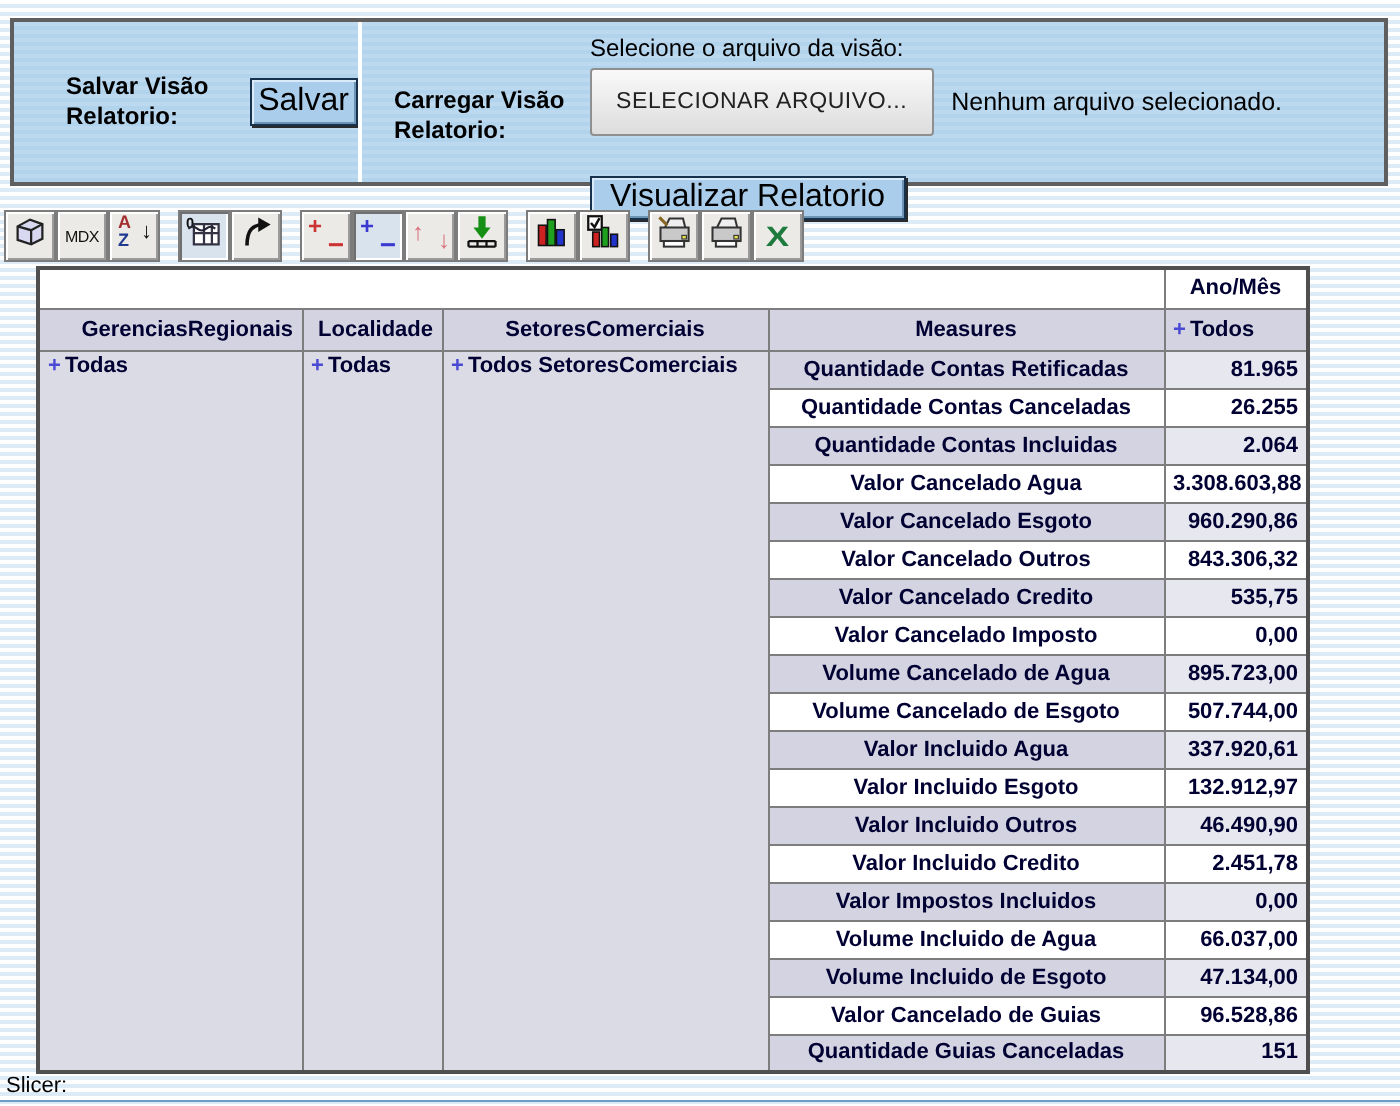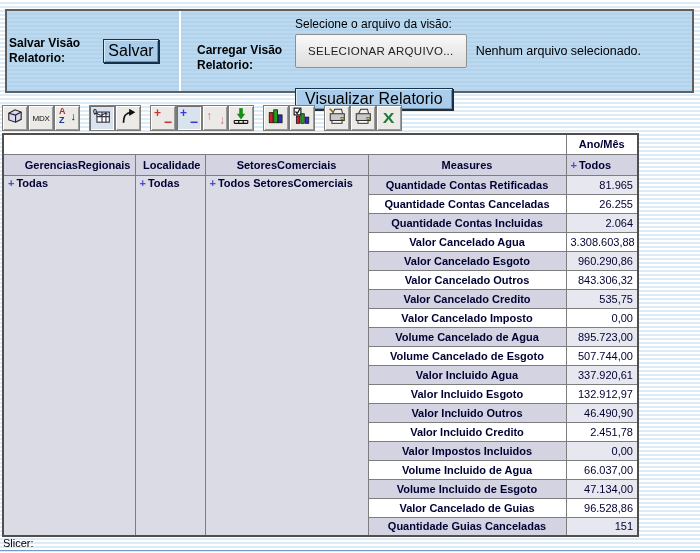--- a/index.html
+++ b/index.html
@@ -6,21 +6,21 @@
   html,body { width:700px; height:553px; }
   body { font-family:"Liberation Sans", sans-serif; }
   .page { position:relative; width:700px; height:553px; overflow:hidden;
     background:repeating-linear-gradient(180deg,#ffffff 0 2px,#dcebf6 2px 4px); }
 
   
   .top-panel { position:absolute; left:5px; top:9px; width:689px; height:84px;
     border:2px solid #5f5f5f;
     background:repeating-linear-gradient(180deg,#bcd9f0 0 2px,#b1d3ec 2px 4px);
     display:flex; }
-  .save-section { width:172px; display:flex; align-items:center; padding-left:2px; }
+  .save-section { width:172px; display:flex; align-items:center; padding-left:26px; }
   .save-label { width:86px; font-weight:bold; font-size:12px; color:#000; line-height:1.25; }
   .btn-blue { font-family:"Liberation Sans",sans-serif; font-size:16px; color:#000;
     background:#a9cdeb; border:1px solid #16324d; cursor:pointer;
     box-shadow:inset 1px 1px 0 #d9eaf8, inset -1px -1px 0 #6d93b5, 1px 1px 0 #2a2a2a; }
   .salvar-btn { margin-left:8px; width:56px; height:24px; }
   .divider { width:2px; background:#ffffff; }
   .load-section { flex:1; display:flex; align-items:flex-start; padding:6px 0 0 16px; }
   .load-label { width:94px; font-weight:bold; font-size:12px; color:#000; line-height:1.25; margin-top:26px; }
   .load-controls { margin-left:4px; }
   .file-prompt { font-size:12px; color:#000; margin-bottom:3px; }
@@ -48,34 +48,34 @@
   .pm-wrap { position:relative; width:18px; height:18px; }
   .pm-plus { position:absolute; left:0; top:-3px; font-size:12px; font-weight:bold; }
   .pm-minus { position:absolute; right:0; bottom:-3px; font-size:14px; font-weight:bold; }
   .red { color:#cc3333; } .blue { color:#3a3ad0; } .pink { color:#d8707f; }
   .ud-wrap { position:relative; width:16px; height:18px; }
   .ud-up { position:absolute; left:-1px; top:0; font-size:12px; font-weight:bold; }
   .ud-dn { position:absolute; right:-2px; top:4px; font-size:12px; font-weight:bold; }
   .excel-x { font-size:14px; font-weight:bold; color:#1f7a3d; transform:scaleX(1.25); }
 
   
-  .pivot { position:absolute; left:2px; top:133px;border-radius:14px; }
+  .pivot { position:absolute; left:18px; top:133px;border-radius:14px; }
   table.jpivot { border-collapse:collapse; table-layout:fixed; width:635px;
     border:2px solid #4f4f4f; font-size:11px; color:#000033; }
   table.jpivot td, table.jpivot th { border:1px solid #7d7d7d; overflow:hidden;
     white-space:nowrap; padding:1px 4px; }
   tr.r-top { height:20px; } tr.r-head { height:21px; } tbody tr { height:19px; }
   .corner { background:#ffffff; }
   .anomes { background:#ffffff; font-weight:bold; text-align:center; }
   th.colhead { background:#d3d3e1; font-weight:bold; }
   .al-r { text-align:right; } .al-c { text-align:center; } .al-l { text-align:center; }
   td.todos { background:#d3d3e1; font-weight:bold; text-align:left; }
   td.member { background:#dbdbe5; font-weight:bold; vertical-align:top; text-align:left; }
   td.mlabel { font-weight:bold; text-align:center; background:#ffffff; }
-  td.mval { text-align:right; background:#ffffff; }
+  td.mval { text-align:right; background:#ffffff;font-weight:bold; }
   tbody tr:nth-child(odd) td.mlabel { background:#d3d3e1; }
   tbody tr:nth-child(odd) td.mval { background:#e7e7ef; }
   .plus-ico { color:#4a4ad4; font-weight:bold; margin-right:2px; font-size:11px; }
 
   .slicer { position:absolute; left:3px; top:537px; font-size:11px; color:#000; }
   .bottom-rule { position:absolute; left:0; top:550px; width:700px; height:0;
     border-top:1px solid #6f9cc6; }
 </style>
 </head>
 <body>

